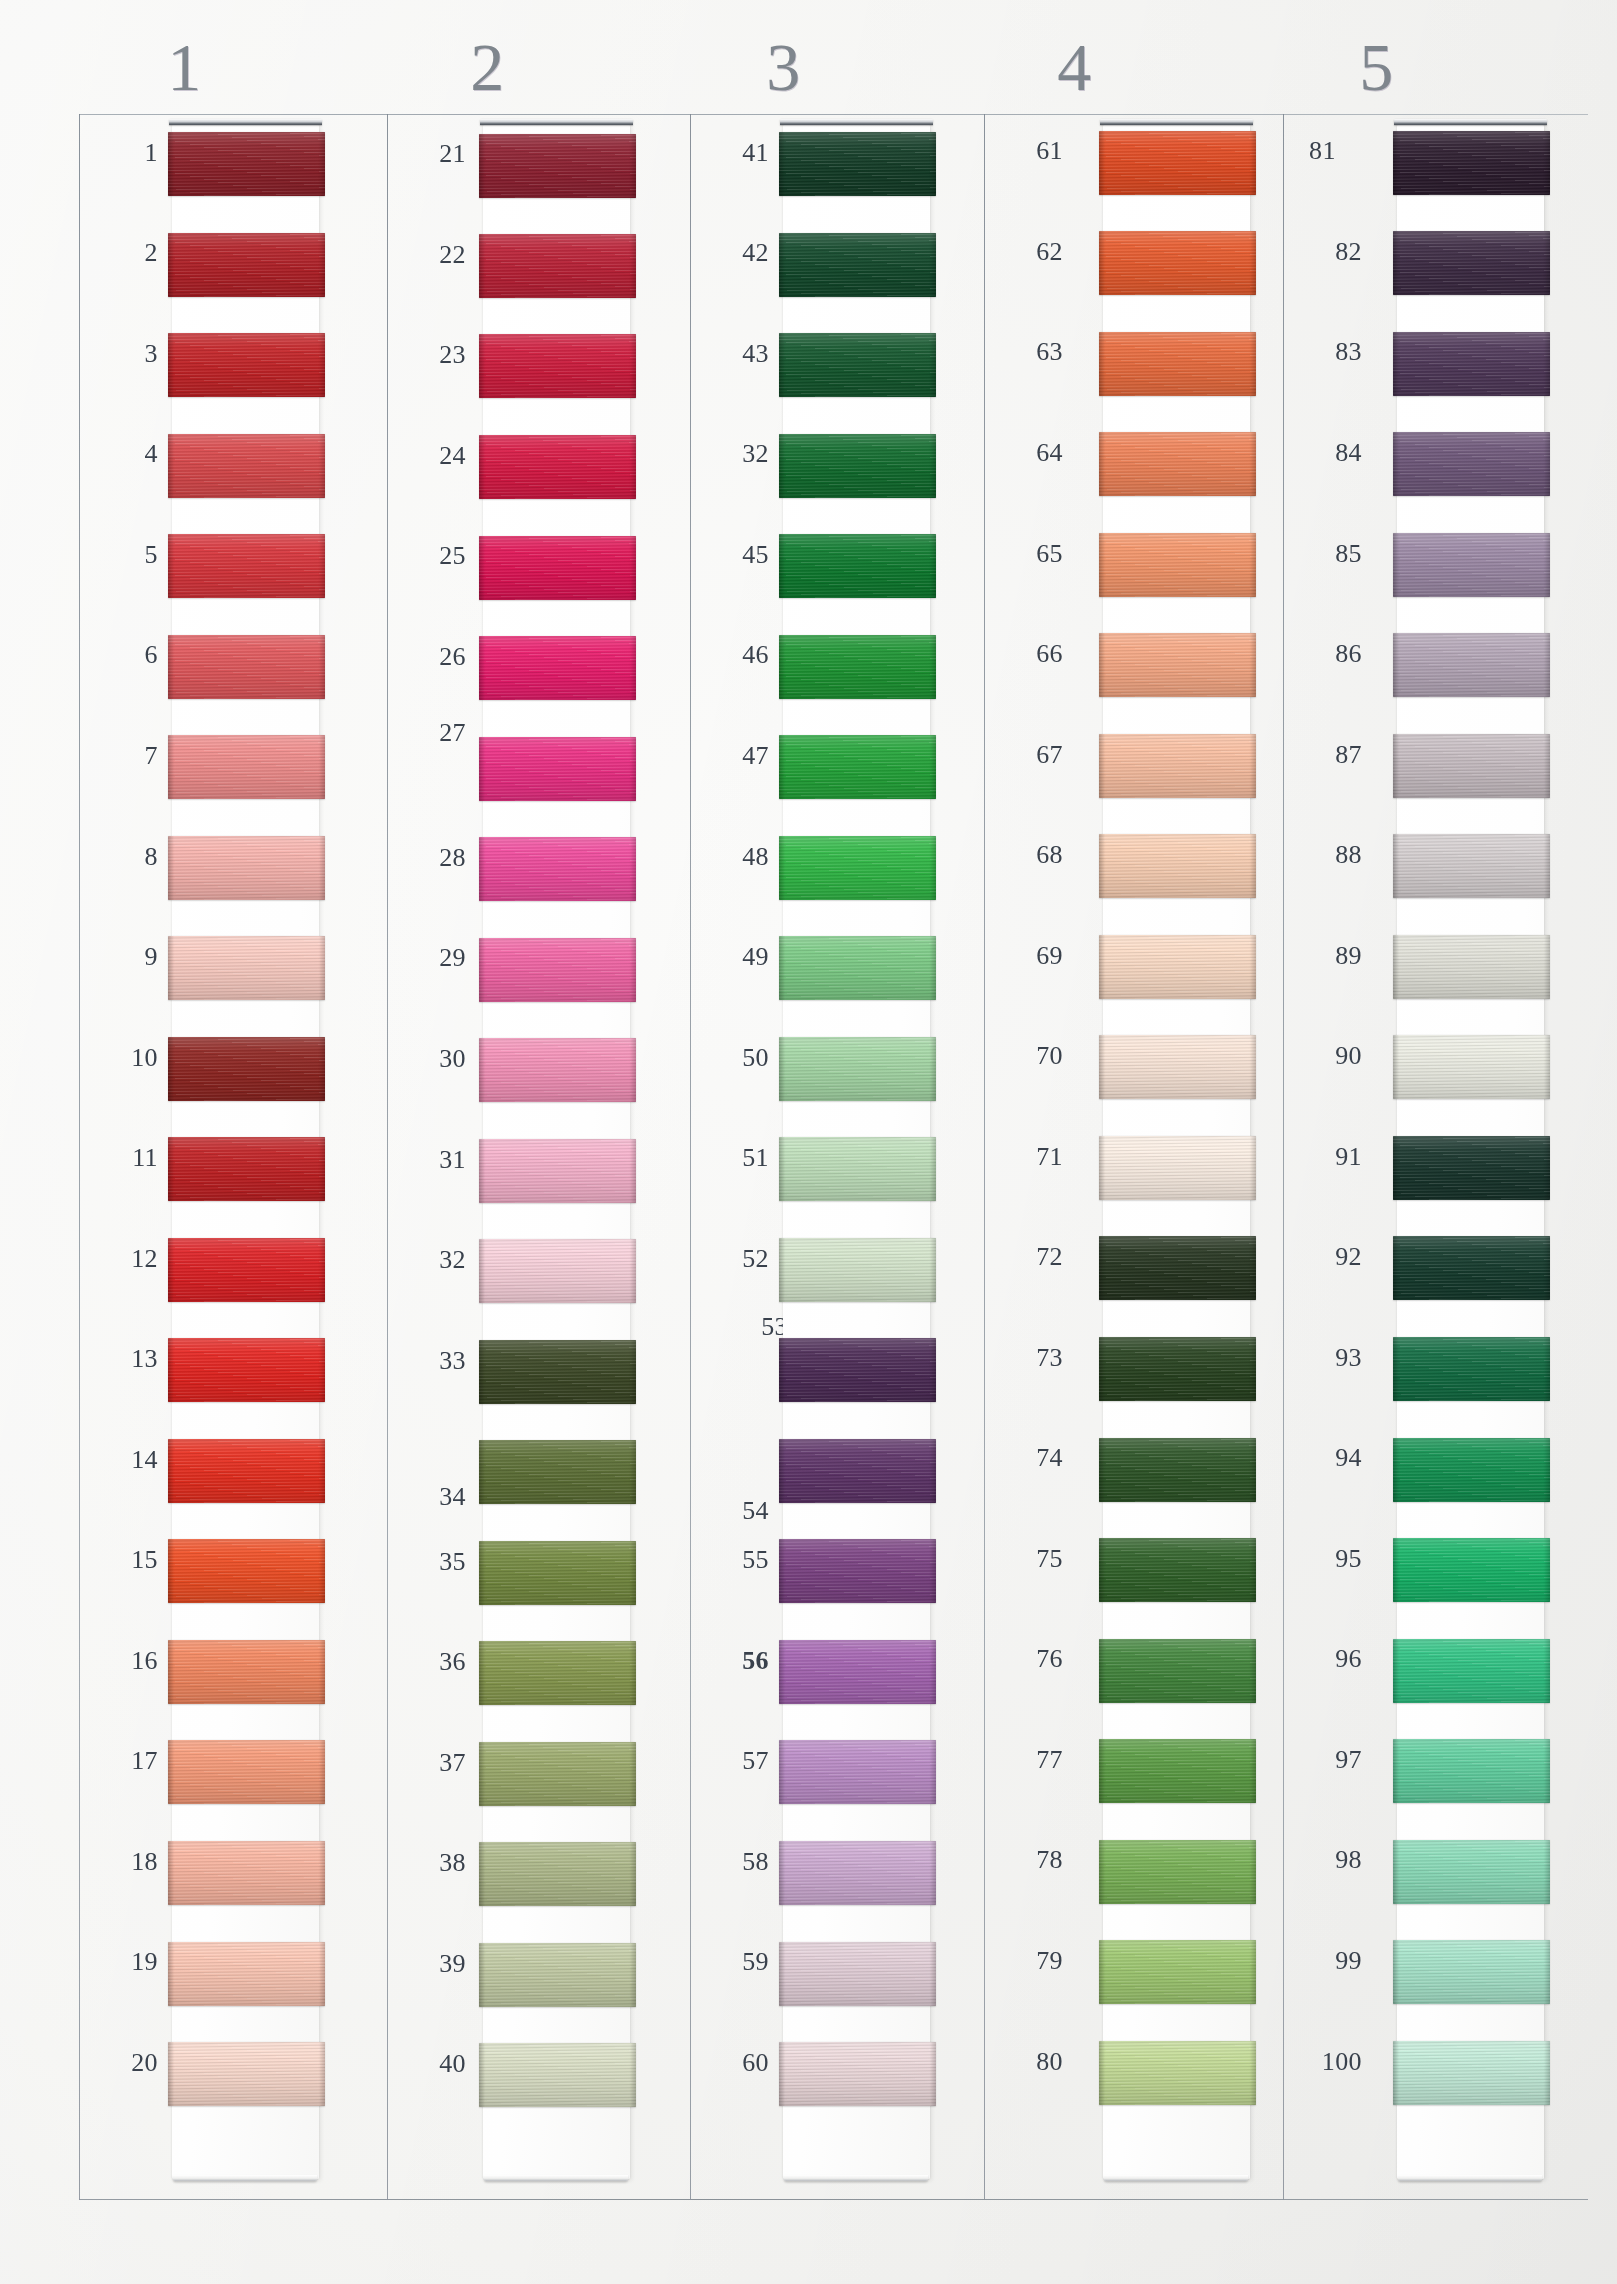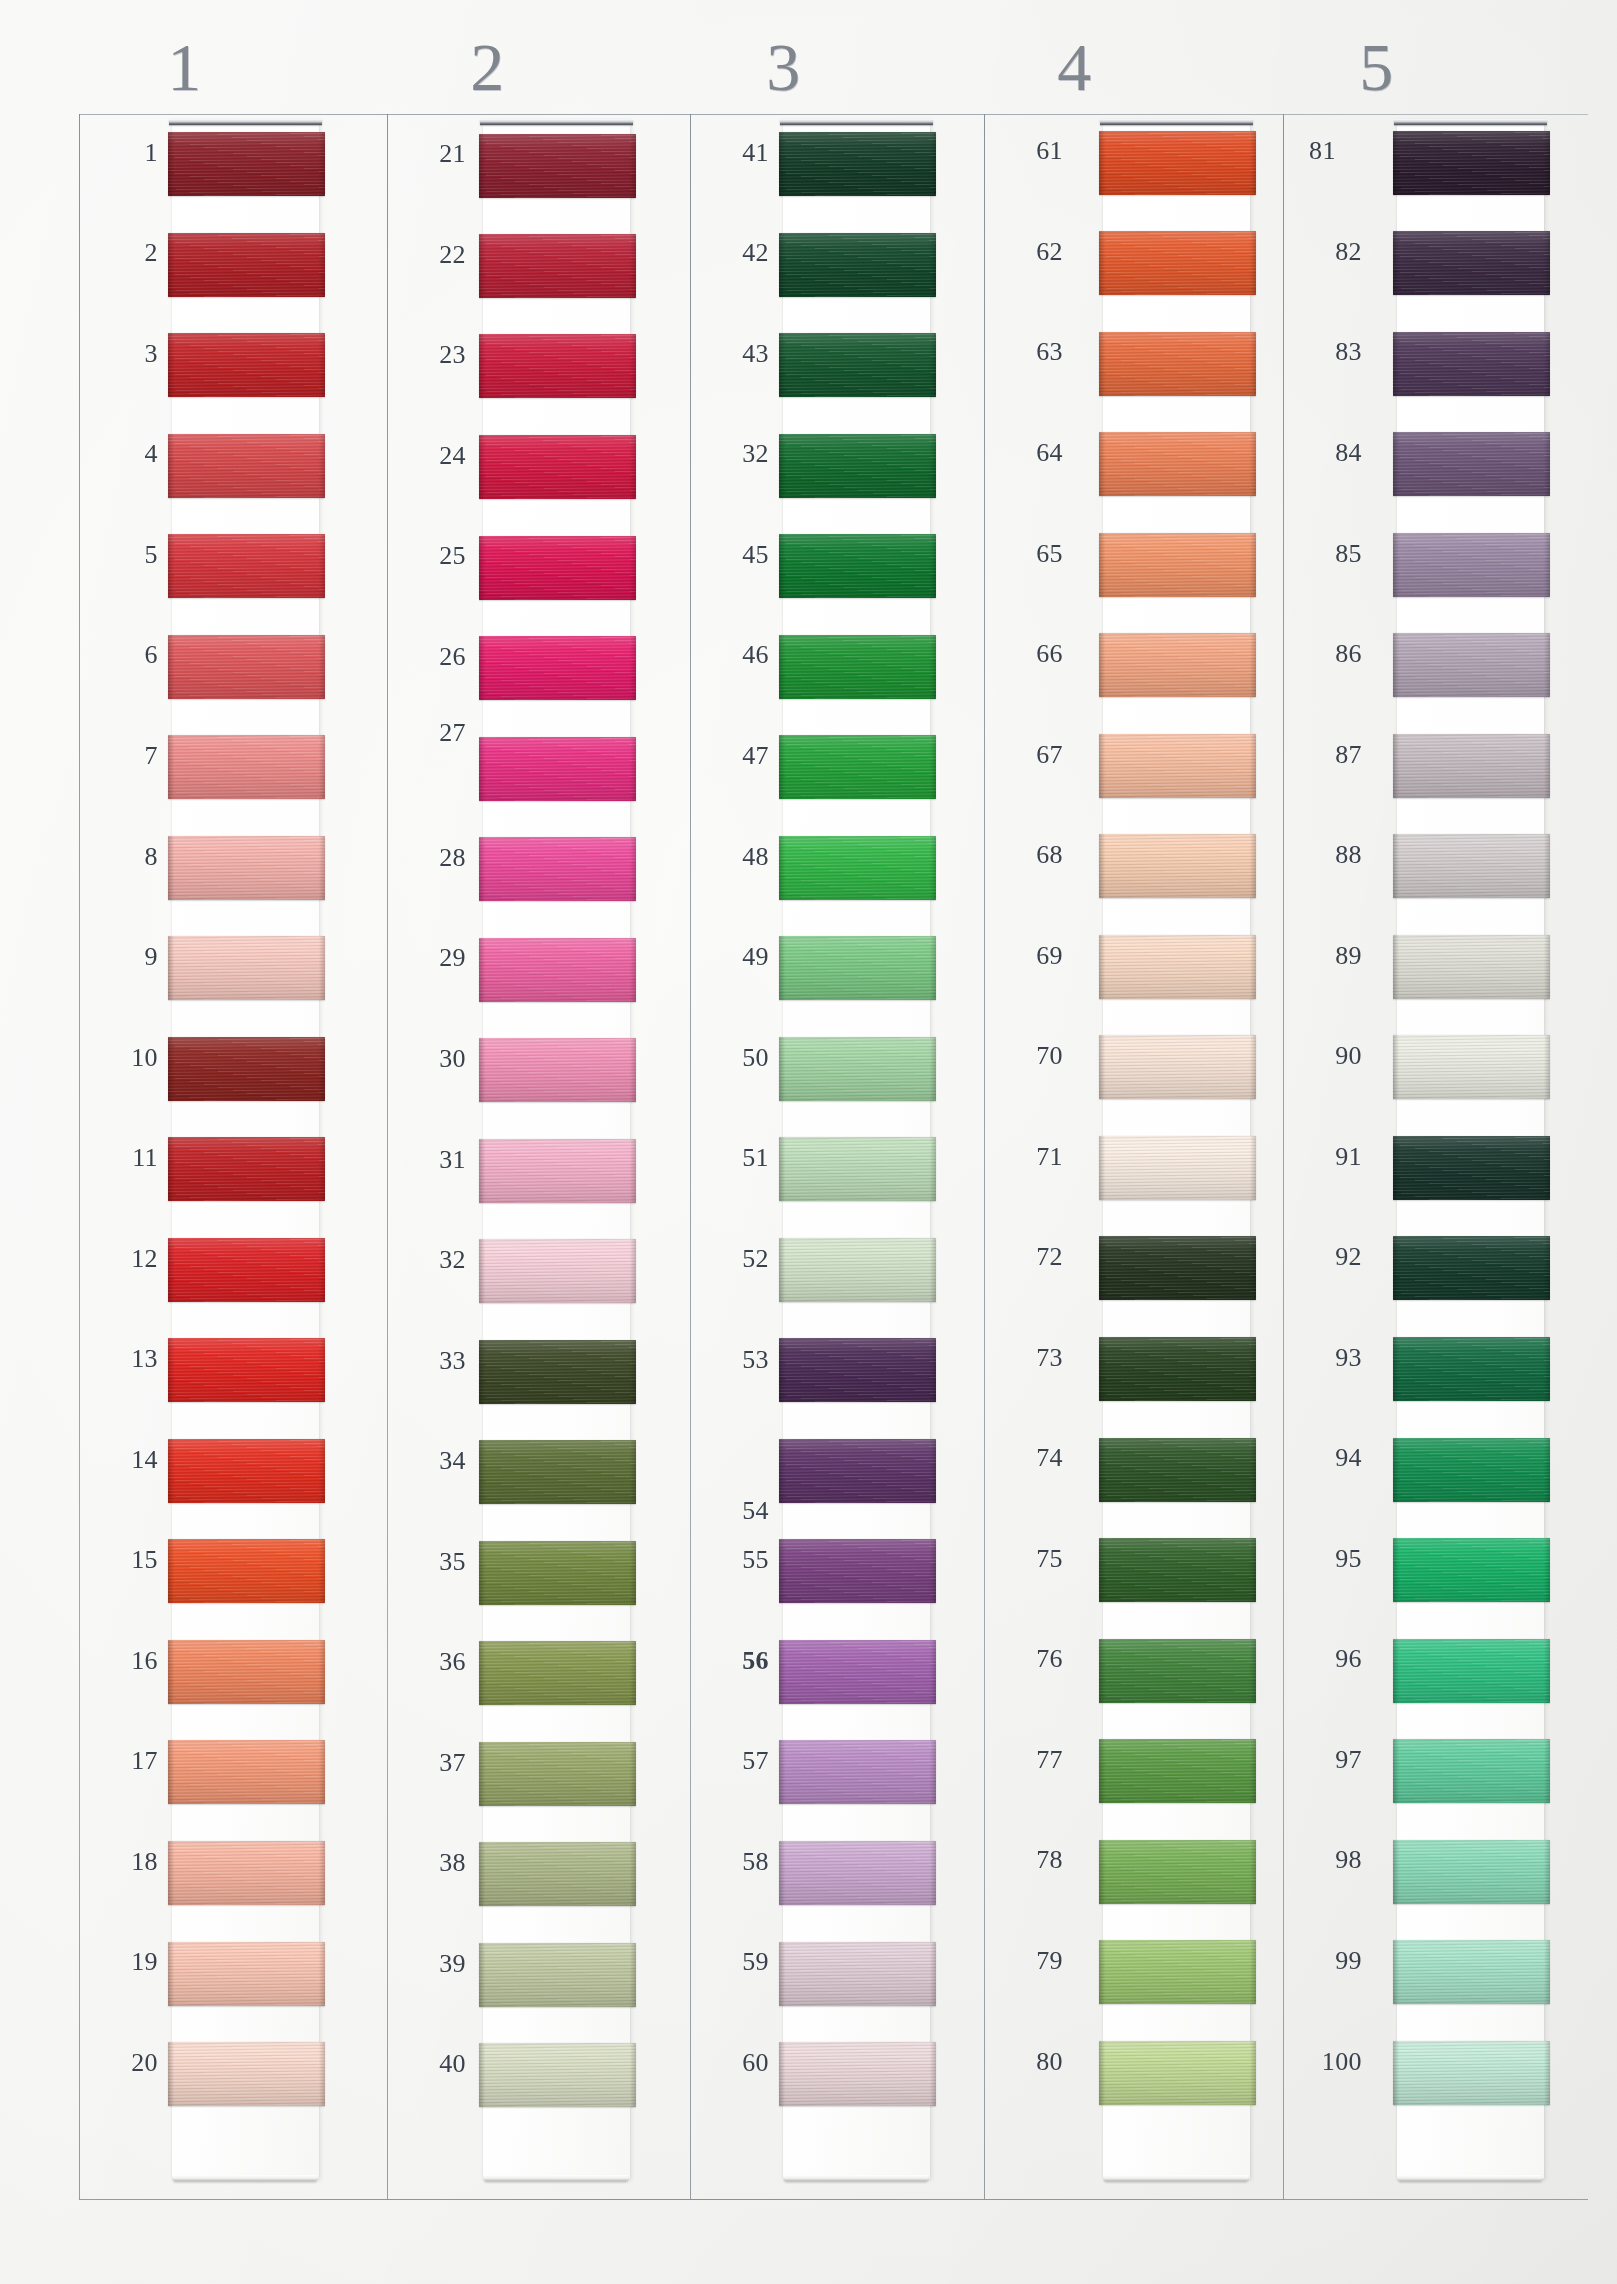--- a/index.html
+++ b/index.html
@@ -304,21 +304,21 @@
         <div class="rownum" style="top: 327px;">24</div>
         <div class="rownum" style="top: 427px;">25</div>
         <div class="rownum" style="top: 528px;">26</div>
         <div class="rownum" style="top: 604px;">27</div>
         <div class="rownum" style="top: 729px;">28</div>
         <div class="rownum" style="top: 829px;">29</div>
         <div class="rownum" style="top: 930px;">30</div>
         <div class="rownum" style="top: 1031px;">31</div>
         <div class="rownum" style="top: 1131px;">32</div>
         <div class="rownum" style="top: 1232px;">33</div>
-        <div class="rownum" style="top: 1332px;">34</div>
+        <div class="rownum" style="top: 1368px;">34</div>
         <div class="rownum" style="top: 1433px;">35</div>
         <div class="rownum" style="top: 1533px;">36</div>
         <div class="rownum" style="top: 1634px;">37</div>
         <div class="rownum" style="top: 1734px;">38</div>
         <div class="rownum" style="top: 1835px;">39</div>
         <div class="rownum" style="top: 1935px;">40</div>
       </div>
       <div class="card" style="left: 96px;">
         <div class="swatch" title="21 dark-wine" style="top: 8.4px; height: 64px; background-color: rgb(142, 31, 48);">
           <div class="fiber"></div>
@@ -450,21 +450,21 @@
         <div class="rownum" style="top: 225px;">43</div>
         <div class="rownum" style="top: 325px;">32</div>
         <div class="rownum" style="top: 426px;">45</div>
         <div class="rownum" style="top: 526px;">46</div>
         <div class="rownum" style="top: 627px;">47</div>
         <div class="rownum" style="top: 728px;">48</div>
         <div class="rownum" style="top: 828px;">49</div>
         <div class="rownum" style="top: 929px;">50</div>
         <div class="rownum" style="top: 1029px;">51</div>
         <div class="rownum" style="top: 1130px;">52</div>
-        <div class="rownum" style="top: 1231px;">53</div>
+        <div class="rownum" style="top: 1198px; padding-left: 19px;">53</div>
         <div class="rownum" style="top: 1382px;">54</div>
         <div class="rownum" style="top: 1431px;">55</div>
         <div class="rownum" style="top: 1532px; font-weight: bold;">56</div>
         <div class="rownum" style="top: 1632px;">57</div>
         <div class="rownum" style="top: 1733px;">58</div>
         <div class="rownum" style="top: 1833px;">59</div>
         <div class="rownum" style="top: 1934px;">60</div>
       </div>
       <div class="card" style="left: 93px;">
         <div class="swatch" title="41 very-dark-green" style="top: 7px; height: 64px; background-color: rgb(18, 60, 38);">

